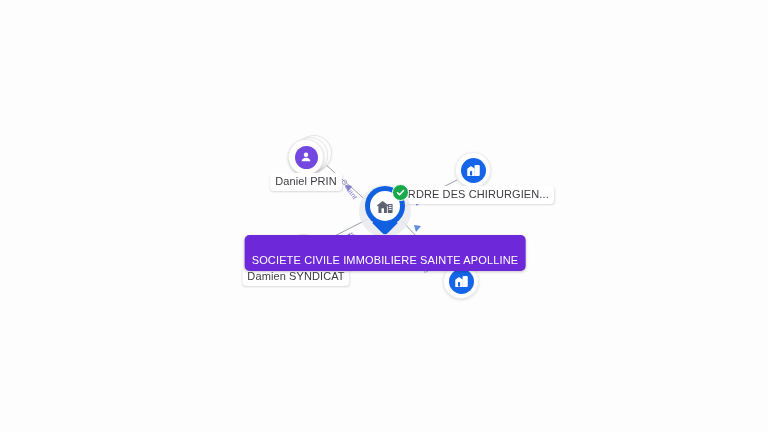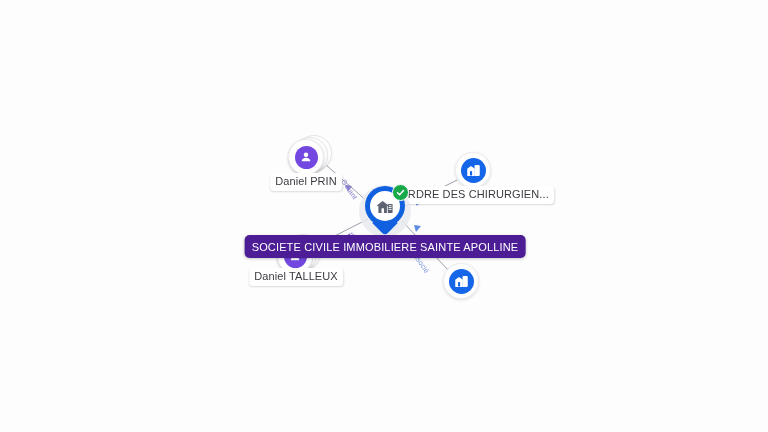--- a/index.html
+++ b/index.html
@@ -160,24 +160,24 @@
     background: #ffffff;
     border-radius: 4px;
     padding: 2px 5px 3px 5px;
     font-size: 11px;
     line-height: 13px;
     color: #3b3b42;
     box-shadow: 0 1px 2px rgba(0,0,0,.14);
     letter-spacing: .1px;
   }
   .node-label.primary {
-    background: #4c1d95;
+    background: #6d28d9;
     color: #ffffff;
     border-radius: 5px;
-    padding: 5px 7px 4px 7px;
+    padding: 18px 7px 4px 7px;
     font-size: 11px;
     line-height: 14px;
     letter-spacing: .15px;
     box-shadow: 0 1px 3px rgba(0,0,0,.22);
     z-index: 30;
   }
 
   
   .edge-label {
     position: absolute;
@@ -244,21 +244,21 @@
       <div class="person-circle">
         <div class="person-disc">
           <svg width="14" height="14" viewBox="0 0 24 24" fill="#ffffff">
             <circle cx="12" cy="8" r="3.9"></circle>
             <path d="M4.6 19.4c0-4.1 3.3-6.2 7.4-6.2s7.4 2.1 7.4 6.2z"></path>
           </svg>
         </div>
       </div>
     </div>
   </div>
-  <div class="node-label" style="left:296px; top:268px;">Daniel TALLEUX</div>
+  <div class="node-label" style="left:296px; top:268px;">Damien SYNDICAT</div>
 
   <div class="node" style="left:473px; top:170px;">
     <div class="org-circle">
       <div class="org-disc">
         <svg width="15" height="15" viewBox="0 0 24 24" fill="none" stroke="#ffffff" stroke-width="1.9" stroke-linecap="round" stroke-linejoin="round">
           <path d="M3 20h10V9.5L8 6 3 9.5z" fill="#ffffff" stroke="#ffffff"></path>
           <rect x="14.6" y="4" width="6.4" height="16" rx="0.8" fill="#ffffff" stroke="#ffffff"></rect>
           <rect x="6.4" y="13" width="3.4" height="7" fill="#1565e8" stroke="none"></rect>
         </svg>
       </div>

